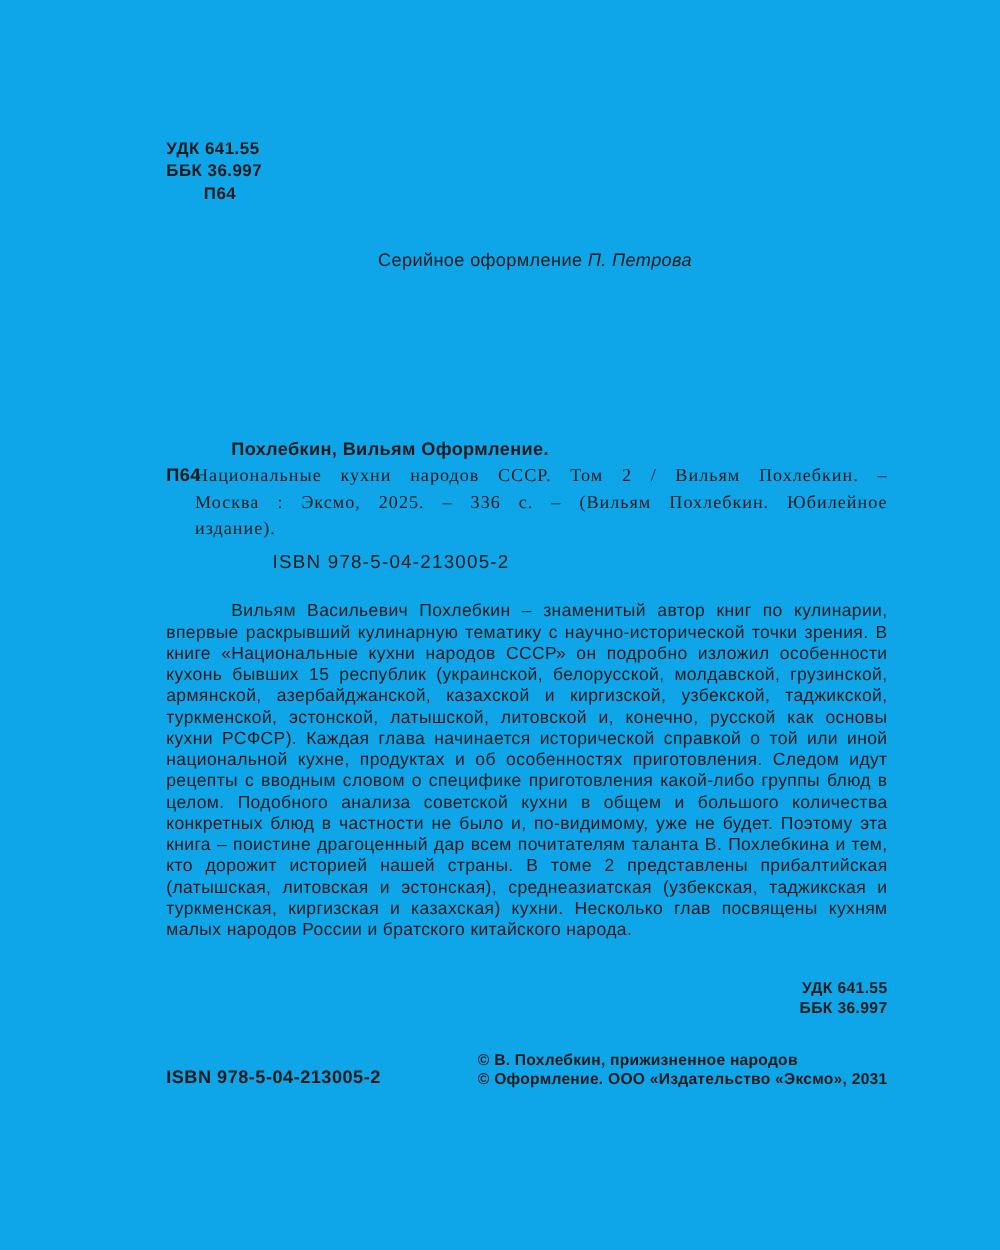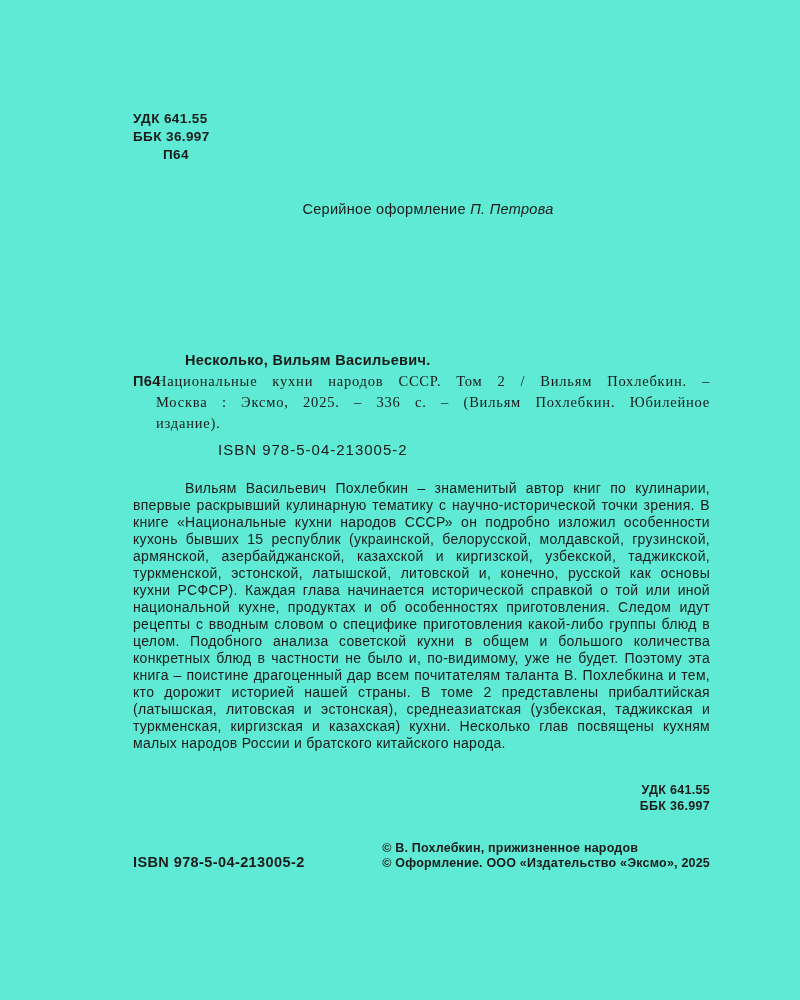--- a/index.html
+++ b/index.html
@@ -4,21 +4,21 @@
   <style>
     html, body {
       margin: 0;
       padding: 0;
       background: #ffffff;
     }
     .page {
       position: relative;
       width: 800px;
       height: 1000px;
-      background: #5eead4;
+      background: #0ea5e9;
       color: #1b1b1b;
       font-family: "Liberation Sans", "DejaVu Sans", sans-serif;
       overflow: hidden;
     }
     
     .top-block {
       position: absolute;
       left: 133px;
       top: 110px;
       font-size: 13.5px;
@@ -134,33 +134,33 @@
     <div>ББК 36.997</div>
     <div class="code">П64</div>
   </div>
 
   <div class="series">
     <span>Серийное оформление </span><i>П. Петрова</i>
   </div>
 
   <div class="biblio">
     <div class="code-margin">П64</div>
-    <div class="author">Несколько, Вильям Васильевич.</div>
+    <div class="author">Похлебкин, Вильям Оформление.</div>
     <div class="descr">Национальные кухни народов СССР. Том 2 / Вильям Похлебкин. – Москва : Эксмо, 2025. – 336 с. – (Вильям Похлебкин. Юбилейное издание).</div>
     <div class="isbn1">ISBN 978-5-04-213005-2</div>
   </div>
 
   <div class="annotation" lang="ru">Вильям Васильевич Похлебкин – знаменитый автор книг по кулинарии, впервые раскрывший кулинарную тематику с научно-исторической точки зрения. В книге «Национальные кухни народов СССР» он подробно изложил особенности кухонь бывших 15 республик (украинской, белорусской, молдавской, грузинской, армянской, азербайджанской, казахской и киргизской, узбекской, таджикской, туркменской, эстонской, латышской, литовской и, конечно, русской как основы кухни РСФСР). Каждая глава начинается исторической справкой о той или иной национальной кухне, продуктах и об особенностях приготовления. Следом идут рецепты с вводным словом о специфике приготовления какой-либо группы блюд в целом. Подобного анализа советской кухни в общем и большого количества конкретных блюд в частности не было и, по-видимому, уже не будет. Поэтому эта книга – поистине драгоценный дар всем почитателям таланта В. Похлебкина и тем, кто дорожит историей нашей страны. В томе 2 представлены прибалтийская (латышская, литовская и эстонская), среднеазиатская (узбекская, таджикская и туркменская, киргизская и казахская) кухни. Несколько глав посвящены кухням малых народов России и братского китайского народа.</div>
 
   <div class="udk-right">
     <div>УДК 641.55</div>
     <div>ББК 36.997</div>
   </div>
 
   <div class="footer">
     <div class="isbn2">ISBN 978-5-04-213005-2</div>
     <div class="copyrights">
       <div>© В. Похлебкин, прижизненное народов</div>
-      <div>© Оформление. ООО «Издательство «Эксмо», 2025</div>
+      <div>© Оформление. ООО «Издательство «Эксмо», 2031</div>
     </div>
   </div>
 
 </div>
 
 </body></html>

